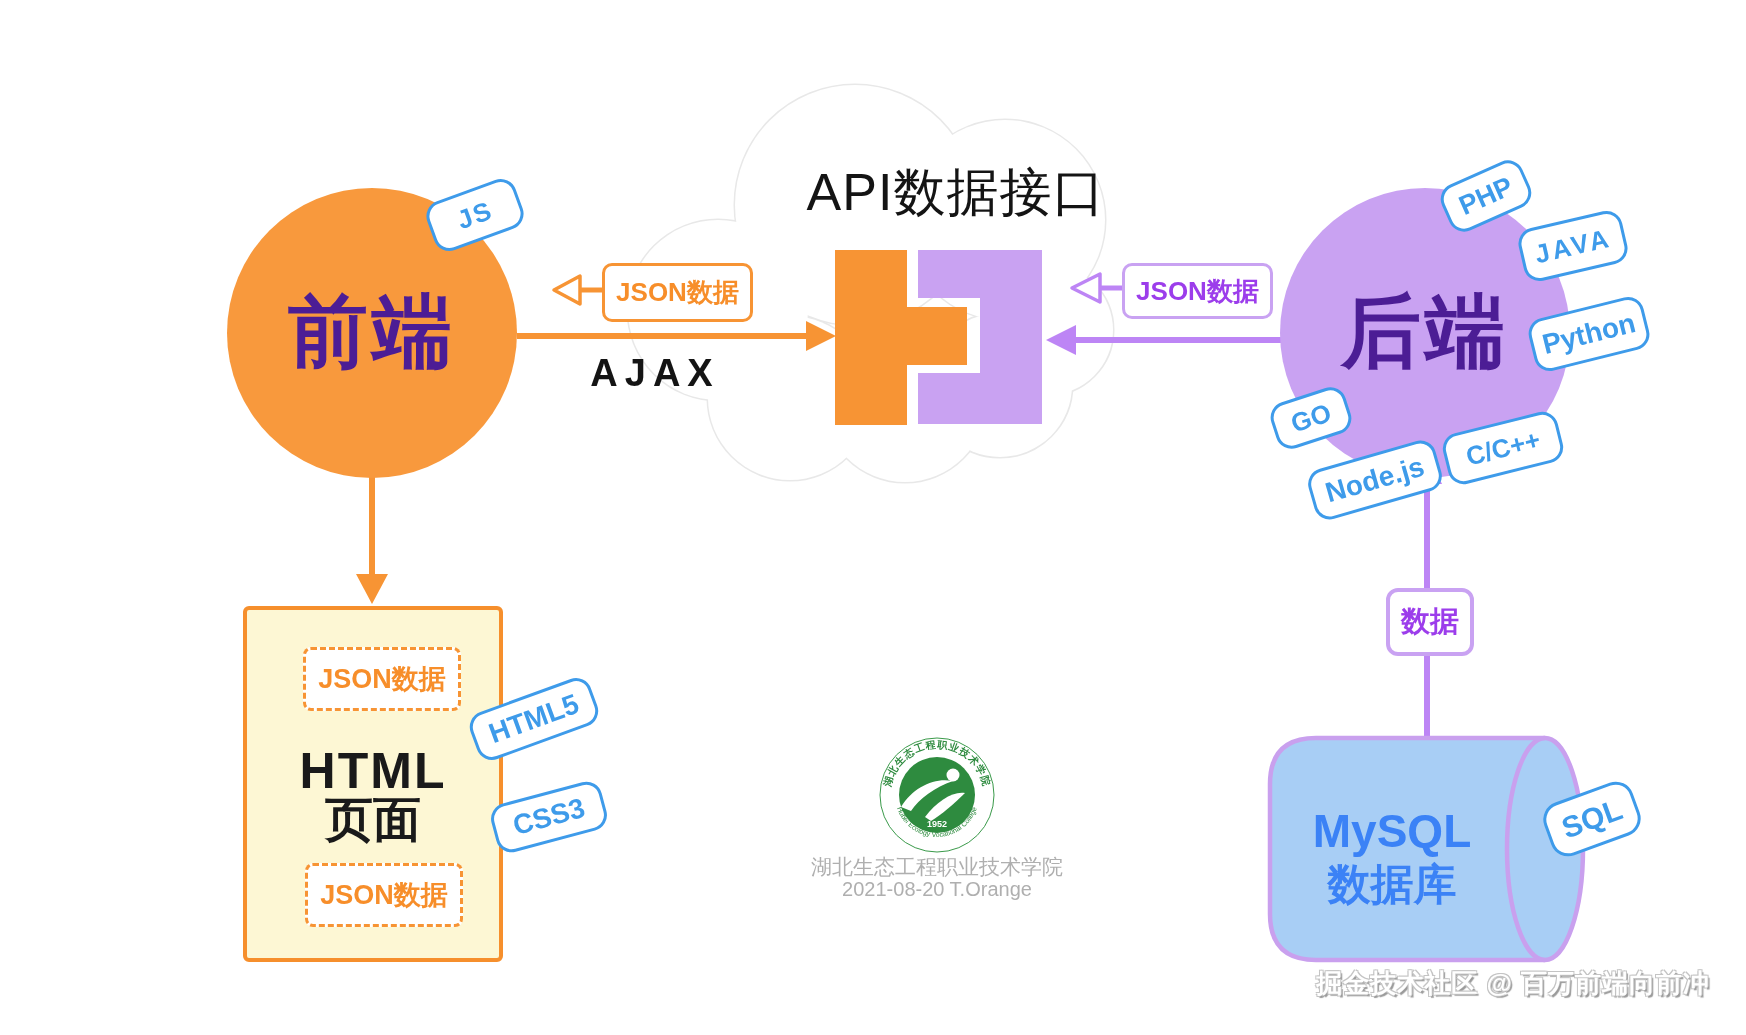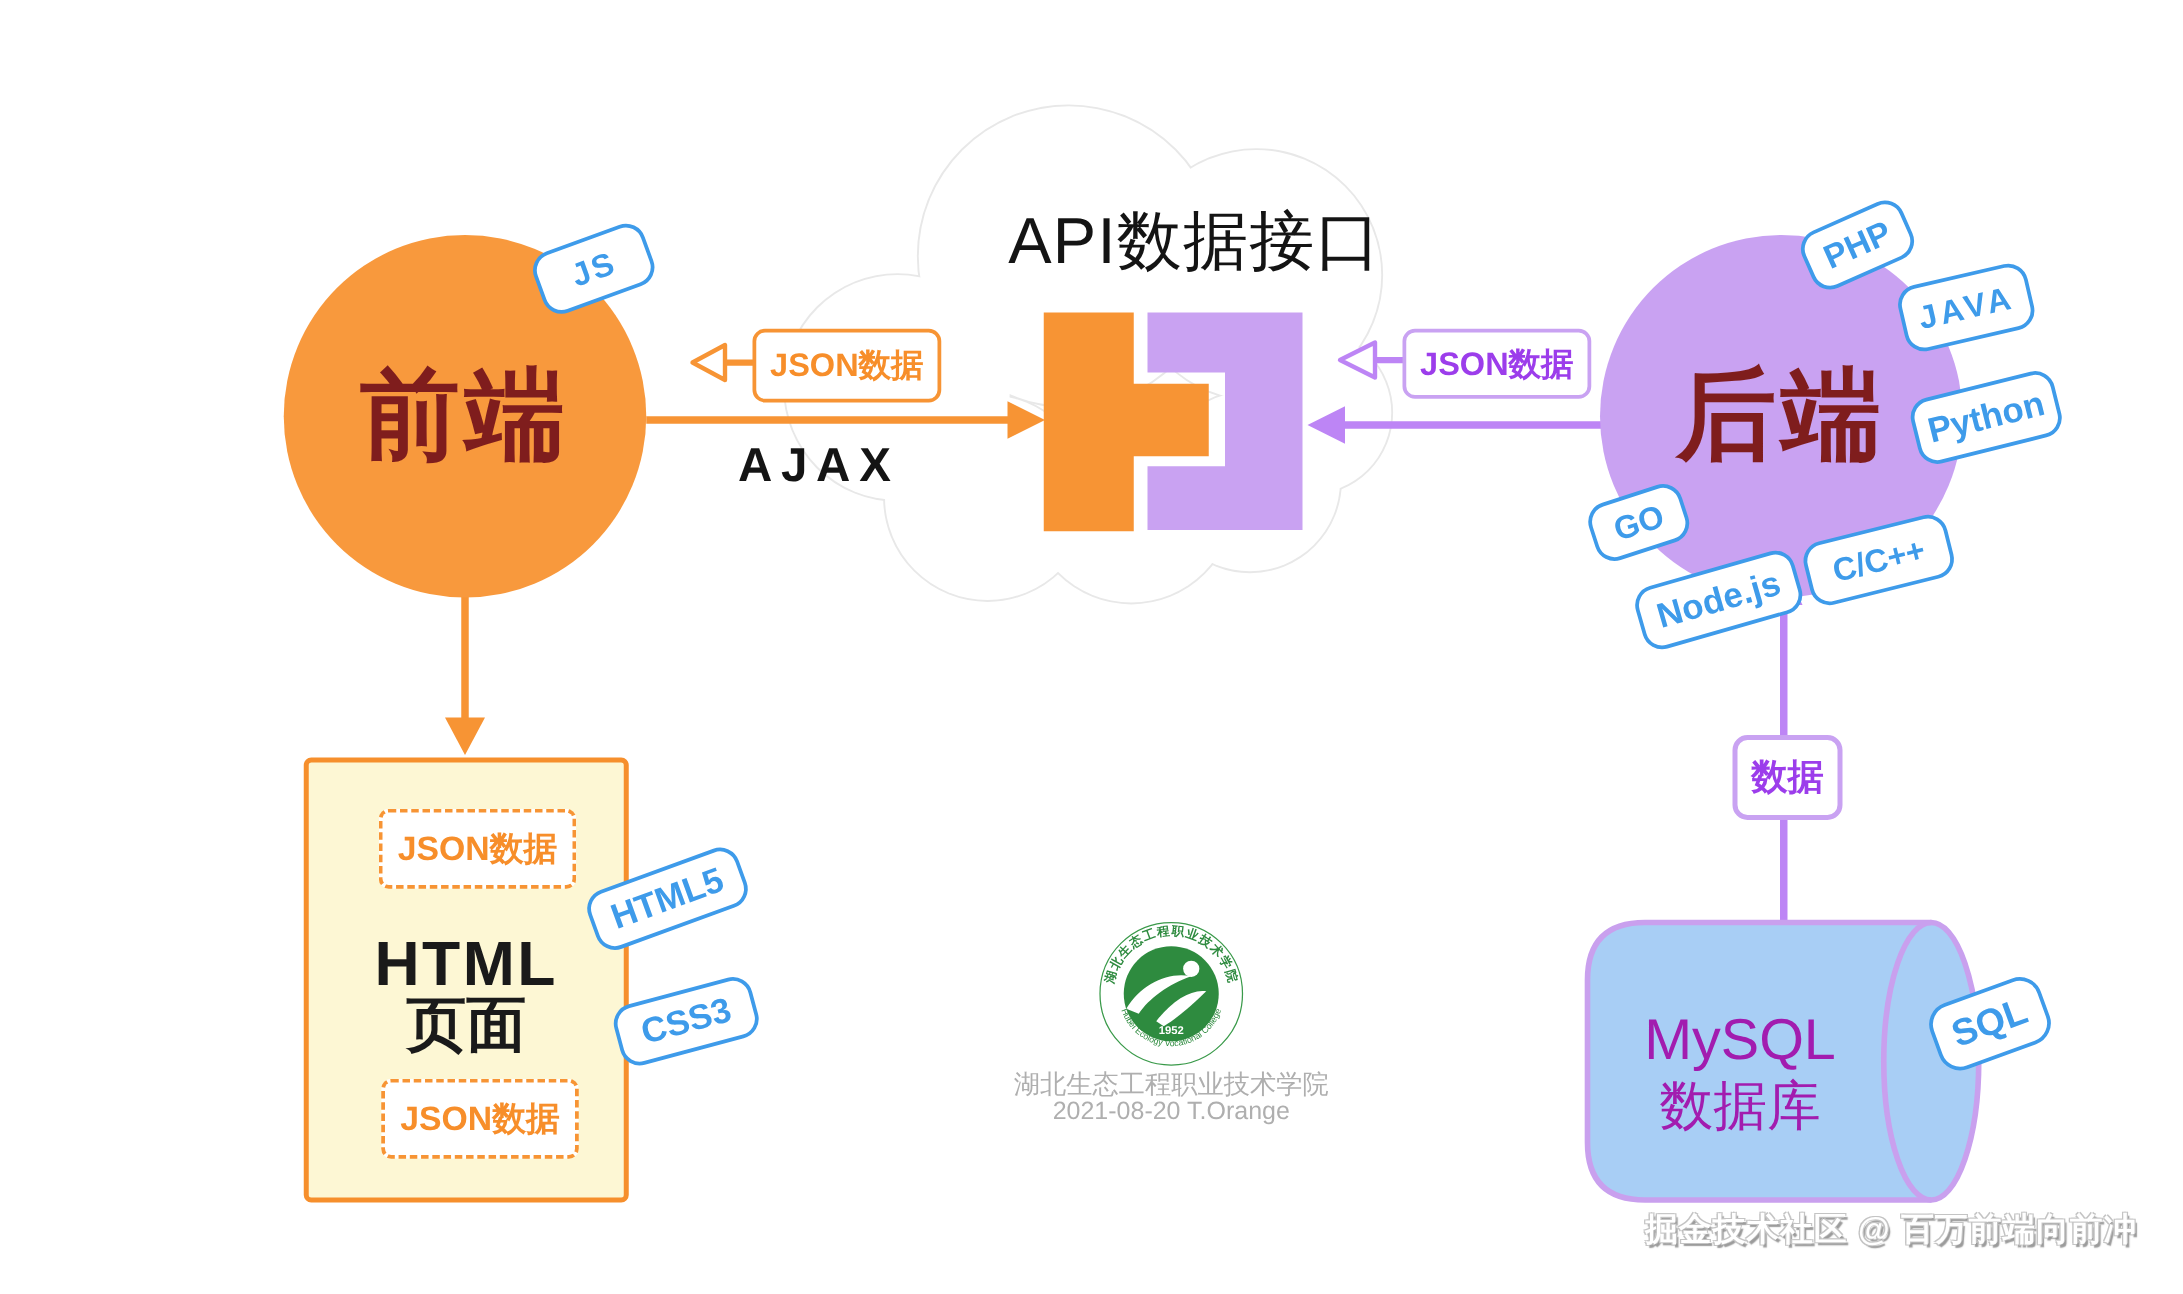--- a/index.html
+++ b/index.html
@@ -4,21 +4,21 @@
 <style>
   html,body{margin:0;padding:0;background:#fff;}
   .canvas{
     position:relative;width:1746px;height:1035px;background:#fff;overflow:hidden;
     font-family:"Liberation Sans","DejaVu Sans",sans-serif;
   }
   .abs{position:absolute;}
   svg.layer{position:absolute;left:0;top:0;pointer-events:none;}
   .node-circle{
     position:absolute;border-radius:50%;display:flex;align-items:center;justify-content:center;
-    color:#7f1d1d;font-weight:700;letter-spacing:4px;
+    color:#4c1d95;font-weight:700;letter-spacing:4px;
   }
   .circle-frontend{left:227px;top:188px;width:290px;height:290px;background:#F8993D;font-size:80px;}
   .circle-backend{left:1280px;top:188px;width:290px;height:290px;background:#C9A2F2;font-size:80px;}
   .badge{
     position:absolute;display:flex;align-items:center;justify-content:center;
     background:#fff;border:3.5px solid #3E9BEA;border-radius:16px;
     color:#3E9BEA;font-weight:700;
   }
   .label-box{
     position:absolute;display:flex;align-items:center;justify-content:center;
@@ -42,21 +42,21 @@
   .ajax-label{
     position:absolute;left:555px;top:352px;width:200px;text-align:center;
     font-size:38px;font-weight:700;color:#141414;letter-spacing:7px;
   }
   .page-title{
     position:absolute;left:243px;width:260px;text-align:center;
     font-weight:700;color:#1a1a1a;
   }
   .db-name{
     position:absolute;left:1272px;width:240px;text-align:center;
-    font-weight:400;color:#a21caf;
+    font-weight:700;color:#3b82f6;
   }
   .caption{
     position:absolute;left:737px;width:400px;text-align:center;color:#AFAFAF;
   }
   .watermark{
     position:absolute;left:1150px;top:966px;width:560px;text-align:right;
     font-size:26px;font-weight:700;color:#fff;letter-spacing:1px;
     text-shadow:-1px -1px 0 #c4c4c4,1px -1px 0 #c4c4c4,-1px 1px 0 #c4c4c4,2px 2px 1px #9a9a9a;
   }
 </style>

